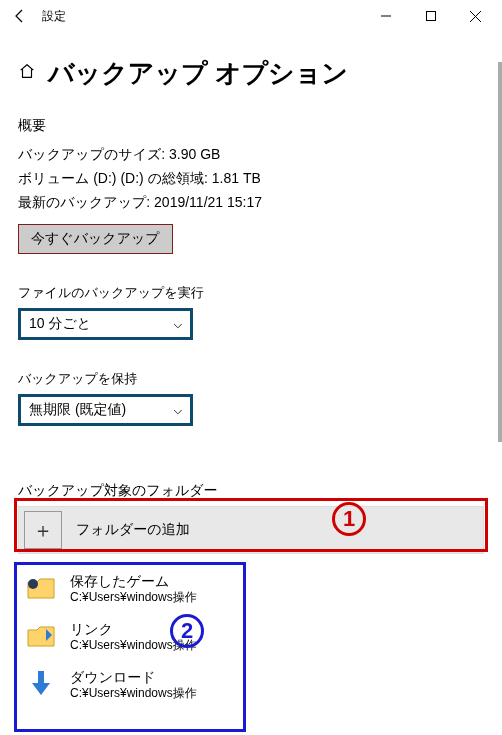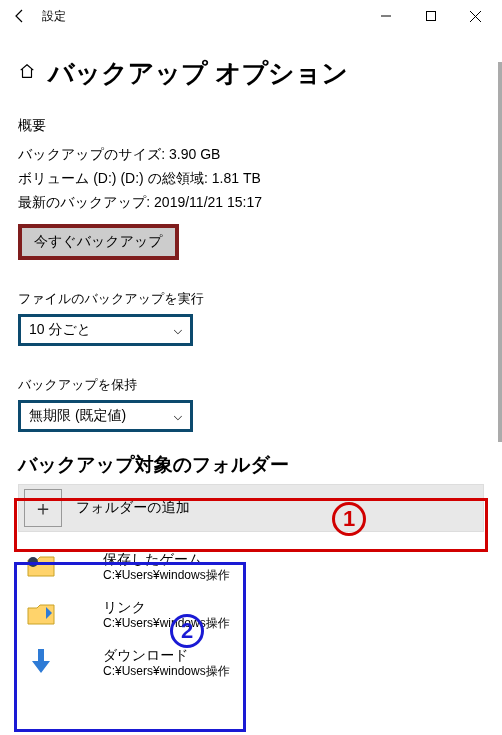--- a/index.html
+++ b/index.html
@@ -56,21 +56,21 @@
     font-size: 14px;
     font-weight: 400;
     margin-bottom: 8px;
   }
   .info-line {
     font-size: 14px;
     line-height: 1.7;
   }
   .btn {
     display: inline-block;
-    border: 4px solid #7f1d1d;
+    border: 1px solid #7f1d1d;
     background: #ccc;
     font-size: 14px;
     padding: 5px 12px;
     margin-top: 10px;
   }
   .subsection {
     margin-top: 30px;
   }
   .sub-h {
     font-size: 13px;
@@ -83,23 +83,23 @@
     display: flex;
     align-items: center;
     justify-content: space-between;
     padding: 0 8px;
     font-size: 14px;
   }
   .chev {
     font-size: 11px;
   }
   .folder-section-h {
-    font-size: 19px;
-    font-weight: 700;
-    margin-top: 20px;
+    font-size: 14px;
+    font-weight: 400;
+    margin-top: 56px;
     margin-bottom: 6px;
   }
   .addrow {
     display: flex;
     align-items: center;
     height: 48px;
     background: #e8e8e8;
     border: 0.5px solid #ddd;
   }
   .plusbox {
@@ -113,21 +113,20 @@
   }
   .addrow .label {
     margin-left: 14px;
     font-size: 14px;
   }
   .folder-item {
     display: flex;
     align-items: center;
     height: 48px;
     padding-left: 6px;
-    gap: 33px;
   }
   .folder-icon {
     width: 34px; height: 34px;
     display: flex; align-items: center; justify-content: center;
   }
   .folder-text {
     margin-left: 12px;
   }
   .folder-name {
     font-size: 14px;

